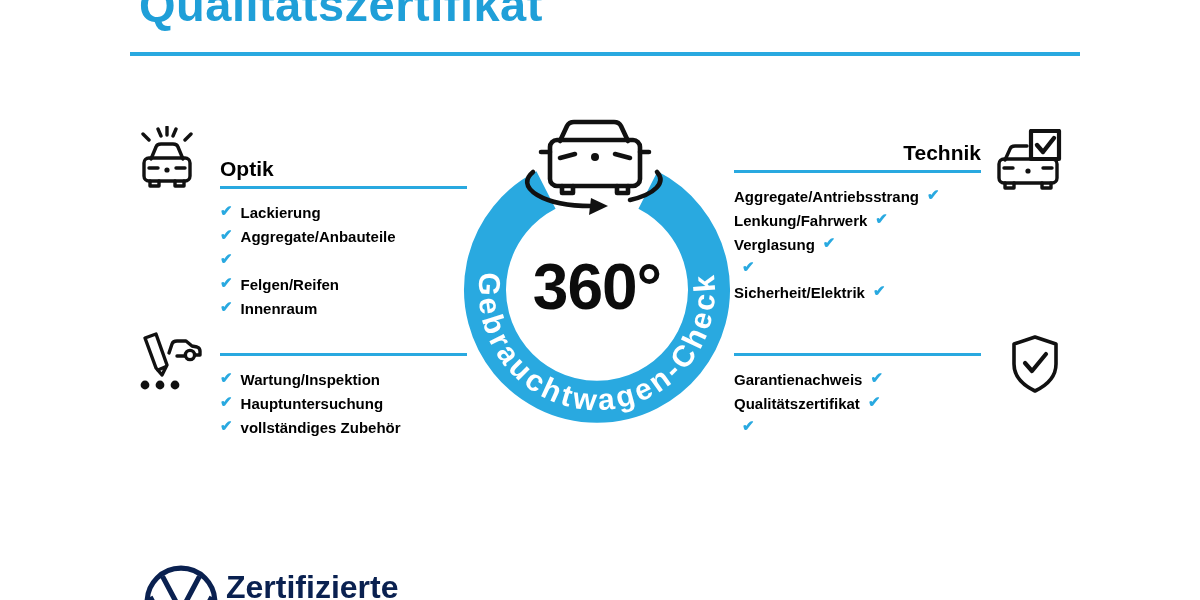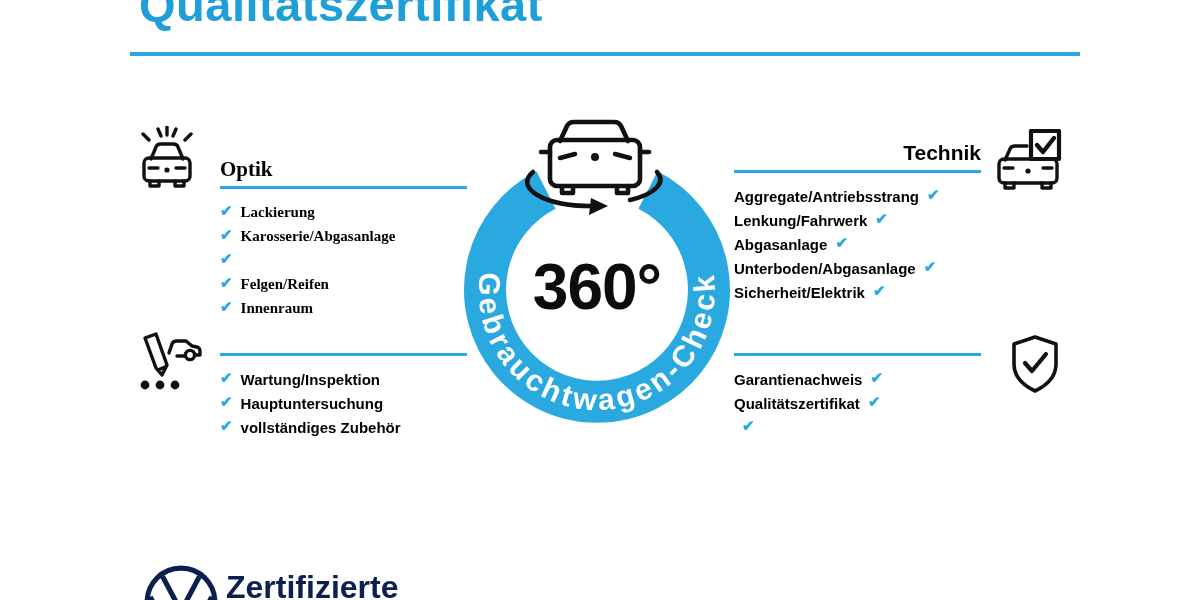--- a/index.html
+++ b/index.html
@@ -92,31 +92,31 @@
   </svg>
 </div>
 
 <div class="icon" style="left:1007px;top:334px;">
   <svg width="56" height="60" viewBox="0 0 56 60" fill="none" stroke="#111" stroke-width="3.6" stroke-linecap="round" stroke-linejoin="round">
     <path d="M28,3 L49,10 V30 Q49,47 28,57 Q7,47 7,30 V10 Z"></path>
     <path d="M18,29 L25,37 L39,20" stroke-width="4.2"></path>
   </svg>
 </div>
 
-<section class="section ltr" style="left:220px;top:154px;font-family:Liberation Serif, serif;">
+<section class="section ltr" style="left:220px;top:154px;">
   <h2 class="sec-title">Optik</h2>
   <div class="sec-rule"></div>
   <div class="items">
       <div class="check-item">
         <span class="check">✔</span>
         <span>Lackierung</span>
       </div>
       <div class="check-item">
         <span class="check">✔</span>
-        <span>Karosserie/Abgasanlage</span>
+        <span>Aggregate/Anbauteile</span>
       </div>
       <div class="check-item">
         <span class="check">✔</span>
       </div>
       <div class="check-item">
         <span class="check">✔</span>
         <span>Felgen/Reifen</span>
       </div>
       <div class="check-item">
         <span class="check">✔</span>
@@ -131,25 +131,24 @@
   <div class="items">
       <div class="check-item">
         <span>Aggregate/Antriebsstrang</span>
         <span class="check">✔</span>
       </div>
       <div class="check-item">
         <span>Lenkung/Fahrwerk</span>
         <span class="check">✔</span>
       </div>
       <div class="check-item">
-        <span>Abgasanlage</span>
-        <span class="check">✔</span>
-      </div>
-      <div class="check-item">
-        <span>Unterboden/Abgasanlage</span>
+        <span>Verglasung</span>
+        <span class="check">✔</span>
+      </div>
+      <div class="check-item">
         <span class="check">✔</span>
       </div>
       <div class="check-item">
         <span>Sicherheit/Elektrik</span>
         <span class="check">✔</span>
       </div>
     </div>
 </section>
 
 <section class="section ltr" style="left:220px;top:351px;">

